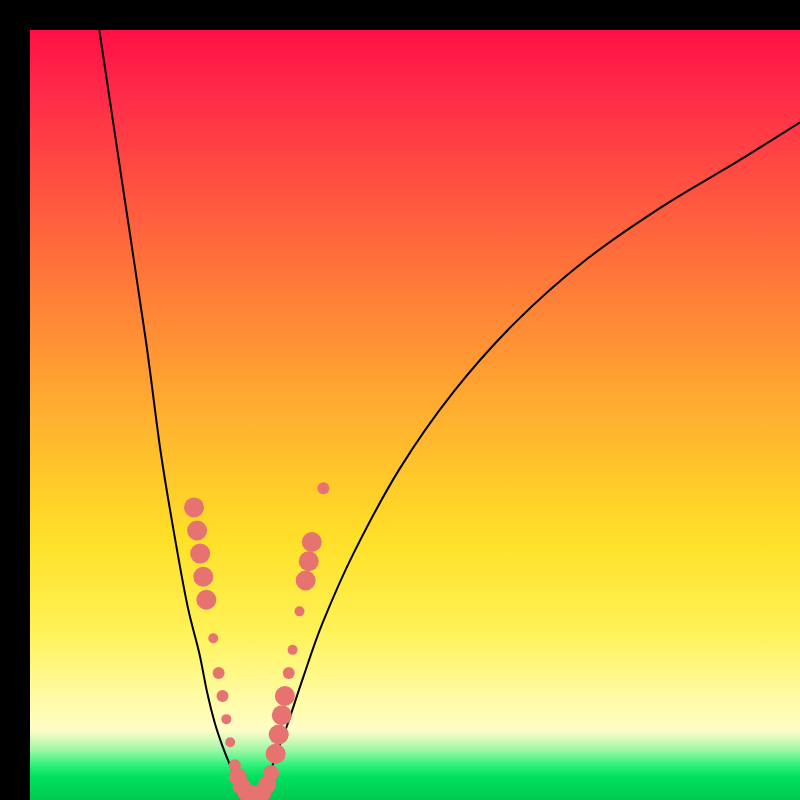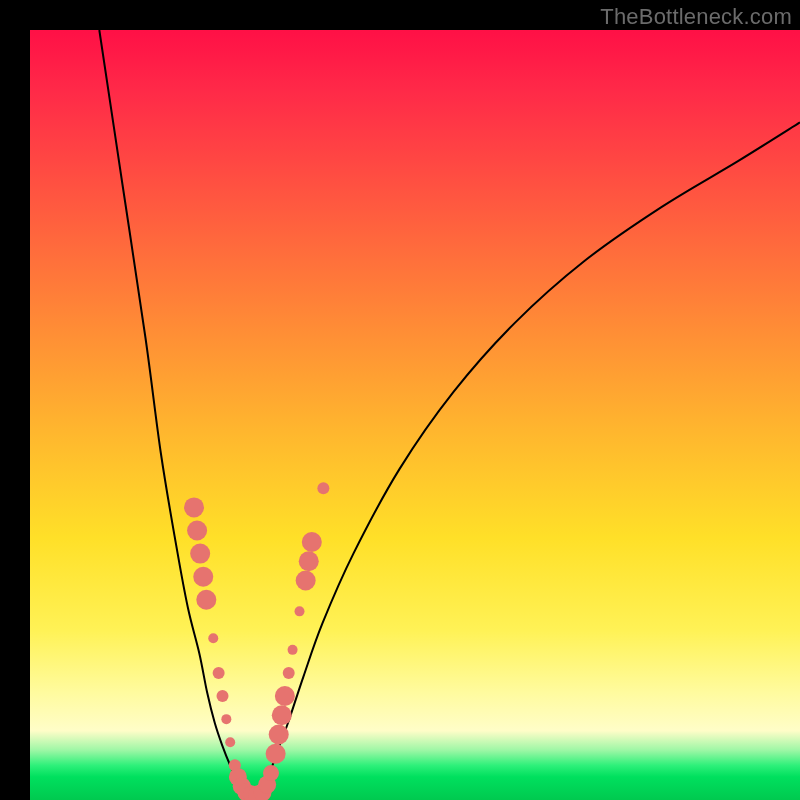--- a/index.html
+++ b/index.html
@@ -56,21 +56,20 @@
     top: 0;
     width: 770px;
     height: 770px;
     overflow: visible;
   }
 </style>
 </head>
 <body>
 
 <div class="frame">
-  <div class="watermark">TheBottleneck.com</div>
 
   <div class="plot-area">
     <svg class="curves" viewBox="0 0 100 100" preserveAspectRatio="none">
       <g>
         <path d="M9 0 C9.500 3.333,11.000 13.333,12.000 20.000 C13.000 26.667,14.167 34.167,15.000 40.000 C15.833 45.833,16.333 50.500,17.000 55.000 C17.667 59.500,18.417 63.667,19.000 67.000 C19.583 70.333,20.000 72.667,20.500 75.000 C21.000 77.333,21.583 79.167,22.000 81.000 C22.417 82.833,22.667 84.500,23.000 86.000 C23.333 87.500,23.667 88.833,24.000 90.000 C24.333 91.167,24.667 92.083,25.000 93.000 C25.333 93.917,25.667 94.750,26.000 95.500 C26.333 96.250,26.700 96.917,27.000 97.500 C27.300 98.083,27.667 98.750,27.800 99.000" fill="none" stroke="#000" stroke-width="0.260"></path>
         <path d="M30.2 99 C30.333 98.667,30.700 97.833,31.000 97.000 C31.300 96.167,31.583 95.167,32.000 94.000 C32.417 92.833,32.917 91.667,33.500 90.000 C34.083 88.333,34.750 86.167,35.500 84.000 C36.250 81.833,36.917 79.667,38.000 77.000 C39.083 74.333,40.333 71.333,42.000 68.000 C43.667 64.667,45.833 60.500,48.000 57.000 C50.167 53.500,52.500 50.167,55.000 47.000 C57.500 43.833,60.167 40.833,63.000 38.000 C65.833 35.167,68.833 32.500,72.000 30.000 C75.167 27.500,78.667 25.167,82.000 23.000 C85.333 20.833,89.000 18.833,92.000 17.000 C95.000 15.167,98.667 12.833,100.000 12.000" fill="none" stroke="#000" stroke-width="0.260"></path>
       </g>
       <g>
           <circle cx="21.3" cy="62" r="1.299" fill="#e6736f"></circle>
           <circle cx="21.7" cy="65" r="1.299" fill="#e6736f"></circle>

